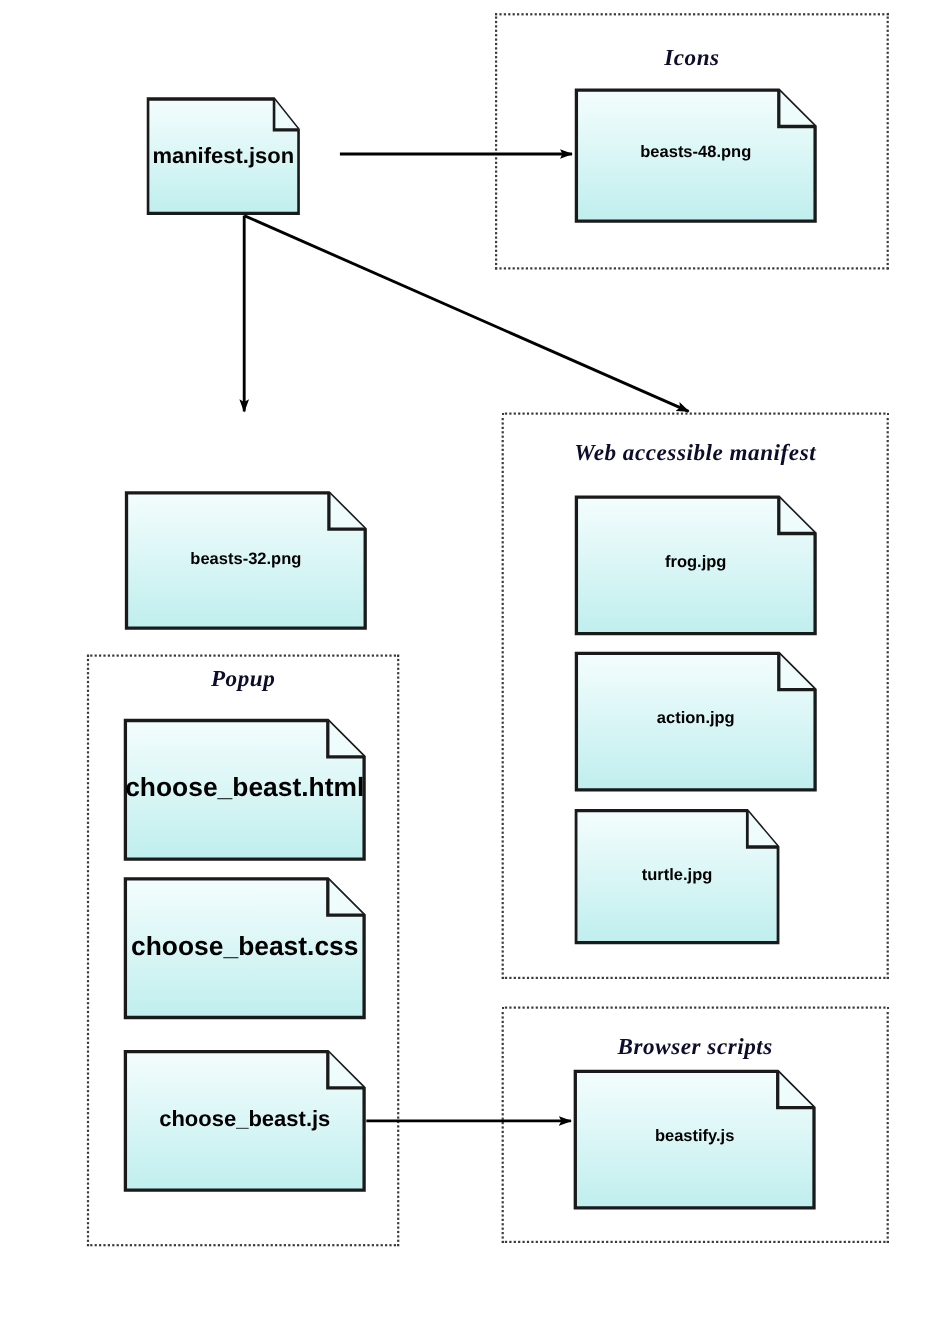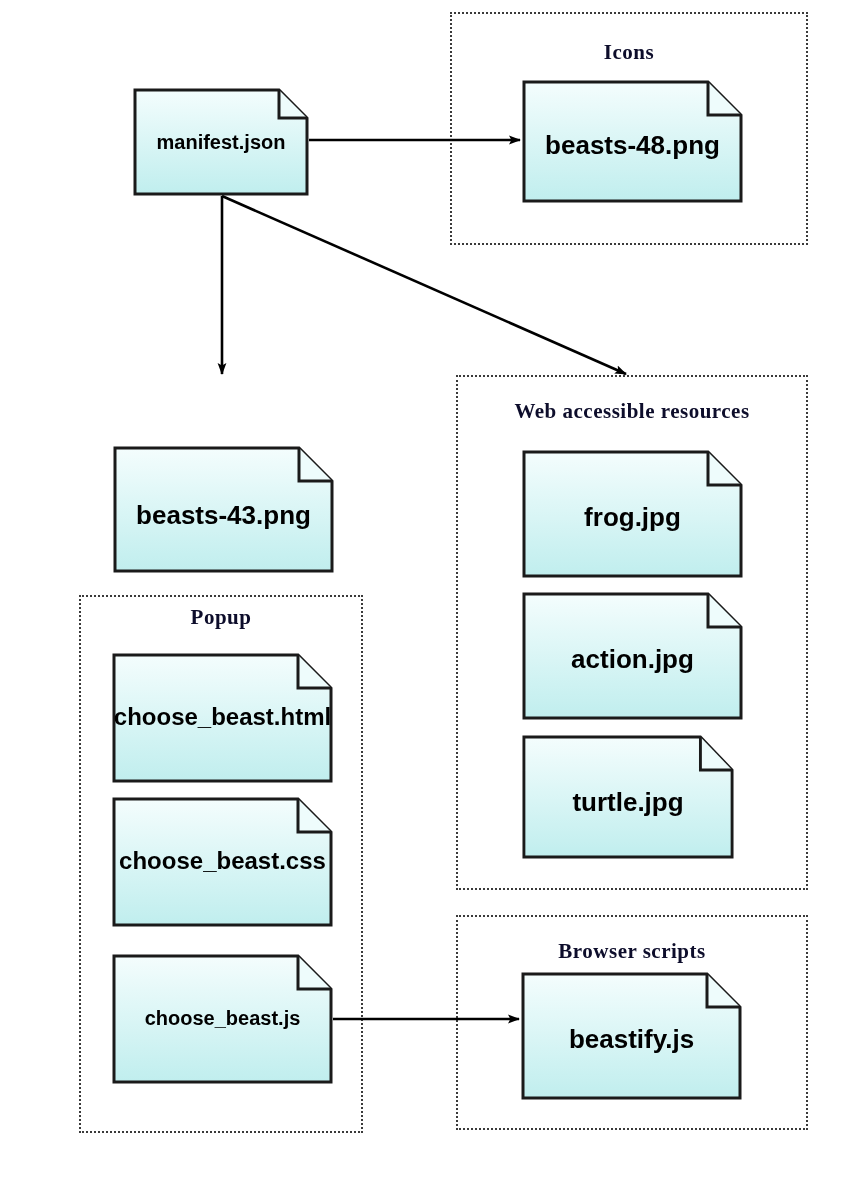--- a/index.html
+++ b/index.html
@@ -32,20 +32,21 @@
     position: absolute;
     left: 0;
     right: 0;
     text-align: center;
     font-family: "Liberation Serif", "DejaVu Serif", serif;
     font-size: 21px;
     font-weight: 700;
     color: #0d0d2b;
     letter-spacing: 0.5px;
     white-space: nowrap;
+    font-style: italic;
   }
 
   
   .node {
     position: absolute;
     box-sizing: border-box;
   }
   .node .doc-svg {
     position: absolute;
     left: 0;
@@ -55,21 +56,21 @@
     display: block;
     overflow: visible;
   }
   .node .node-label {
     position: absolute;
     left: 0;
     right: 0;
     text-align: center;
     font-family: "Liberation Sans", sans-serif;
     font-weight: 700;
-    font-size: 26px;
+    font-size: 15px;
     color: #000000;
     white-space: nowrap;
     z-index: 3;
     pointer-events: none;
   }
 
   
   .edge-layer {
     position: absolute;
     left: 0;
@@ -101,49 +102,49 @@
   <div class="group" style="left:450px; top:12px; width:358px; height:233px;">
     <div class="group-label" style="top:26px;">Icons</div>
   </div>
 
 
   <div class="group" style="left:79px; top:595px; width:284px; height:538px;">
     <div class="group-label" style="top:8px;">Popup</div>
   </div>
 
   <div class="group" style="left:456px; top:375px; width:352px; height:515px;">
-    <div class="group-label" style="top:22px;">Web accessible resources</div>
+    <div class="group-label" style="top:22px;">Web accessible manifest</div>
   </div>
 
   <div class="group" style="left:456px; top:915px; width:352px; height:215px;">
     <div class="group-label" style="top:22px;">Browser scripts</div>
   </div>
 
-  <div class="node" style="left:133px; top:88px; width:176px; height:108px;">
+  <div class="node" style="left:133px; top:88px; width:140px; height:108px;">
     <svg class="doc-svg" viewBox="0 0 176 108" preserveAspectRatio="none">
       <path d="M2,2 L146,2 L174,30 L174,106 L2,106 Z" fill="url(#docGrad)" stroke="#1a1a1a" stroke-width="3" stroke-linejoin="miter"></path>
       <path d="M146,2 L146,30 L174,30" fill="#eefcfc" stroke="#1a1a1a" stroke-width="3" stroke-linejoin="miter"></path>
     </svg>
     <div class="node-label" style="top:43px; font-size:20px;">manifest.json</div>
   </div>
 
   <div class="node" style="left:522px; top:80px; width:221px; height:123px;">
     <svg class="doc-svg" viewBox="0 0 221 123" preserveAspectRatio="none">
       <path d="M2,2 L186,2 L219,35 L219,121 L2,121 Z" fill="url(#docGrad)" stroke="#1a1a1a" stroke-width="3" stroke-linejoin="miter"></path>
       <path d="M186,2 L186,35 L219,35" fill="#eefcfc" stroke="#1a1a1a" stroke-width="3" stroke-linejoin="miter"></path>
     </svg>
     <div class="node-label" style="top:50px;">beasts-48.png</div>
   </div>
 
   <div class="node" style="left:113px; top:446px; width:221px; height:127px;">
     <svg class="doc-svg" viewBox="0 0 221 127" preserveAspectRatio="none">
       <path d="M2,2 L186,2 L219,35 L219,125 L2,125 Z" fill="url(#docGrad)" stroke="#1a1a1a" stroke-width="3" stroke-linejoin="miter"></path>
       <path d="M186,2 L186,35 L219,35" fill="#eefcfc" stroke="#1a1a1a" stroke-width="3" stroke-linejoin="miter"></path>
     </svg>
-    <div class="node-label" style="top:54px;">beasts-43.png</div>
+    <div class="node-label" style="top:54px;">beasts-32.png</div>
   </div>
 
   <div class="node" style="left:112px; top:653px; width:221px; height:130px;">
     <svg class="doc-svg" viewBox="0 0 221 130" preserveAspectRatio="none">
       <path d="M2,2 L186,2 L219,35 L219,128 L2,128 Z" fill="url(#docGrad)" stroke="#1a1a1a" stroke-width="3" stroke-linejoin="miter"></path>
       <path d="M186,2 L186,35 L219,35" fill="#eefcfc" stroke="#1a1a1a" stroke-width="3" stroke-linejoin="miter"></path>
     </svg>
     <div class="node-label" style="top:50px; font-size:24px;">choose_beast.html</div>
   </div>
 
@@ -172,21 +173,21 @@
   </div>
 
   <div class="node" style="left:522px; top:592px; width:221px; height:128px;">
     <svg class="doc-svg" viewBox="0 0 221 128" preserveAspectRatio="none">
       <path d="M2,2 L186,2 L219,35 L219,126 L2,126 Z" fill="url(#docGrad)" stroke="#1a1a1a" stroke-width="3" stroke-linejoin="miter"></path>
       <path d="M186,2 L186,35 L219,35" fill="#eefcfc" stroke="#1a1a1a" stroke-width="3" stroke-linejoin="miter"></path>
     </svg>
     <div class="node-label" style="top:52px;">action.jpg</div>
   </div>
 
-  <div class="node" style="left:522px; top:735px; width:212px; height:124px;">
+  <div class="node" style="left:522px; top:735px; width:187px; height:124px;">
     <svg class="doc-svg" viewBox="0 0 221 124" preserveAspectRatio="none">
       <path d="M2,2 L186,2 L219,35 L219,122 L2,122 Z" fill="url(#docGrad)" stroke="#1a1a1a" stroke-width="3" stroke-linejoin="miter"></path>
       <path d="M186,2 L186,35 L219,35" fill="#eefcfc" stroke="#1a1a1a" stroke-width="3" stroke-linejoin="miter"></path>
     </svg>
     <div class="node-label" style="top:52px;">turtle.jpg</div>
   </div>
 
   <div class="node" style="left:521px; top:972px; width:221px; height:128px;">
     <svg class="doc-svg" viewBox="0 0 221 128" preserveAspectRatio="none">
       <path d="M2,2 L186,2 L219,35 L219,126 L2,126 Z" fill="url(#docGrad)" stroke="#1a1a1a" stroke-width="3" stroke-linejoin="miter"></path>

